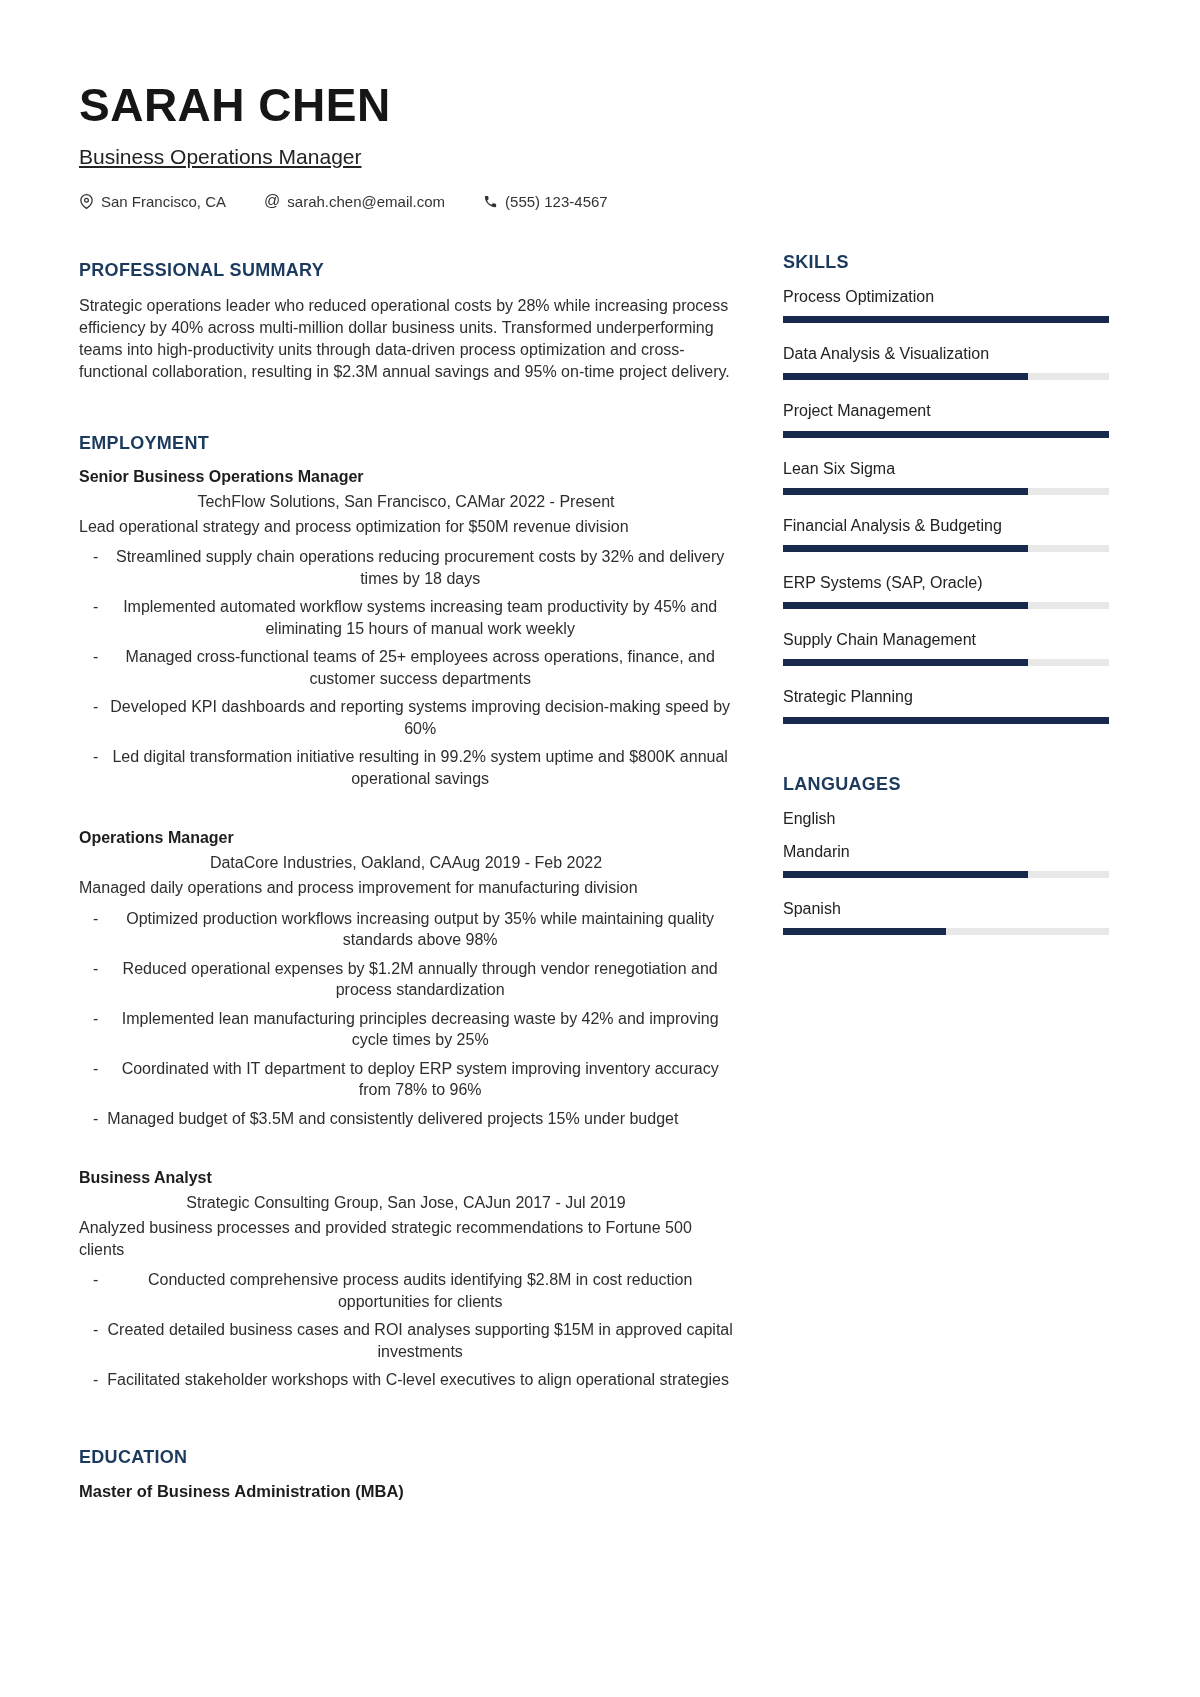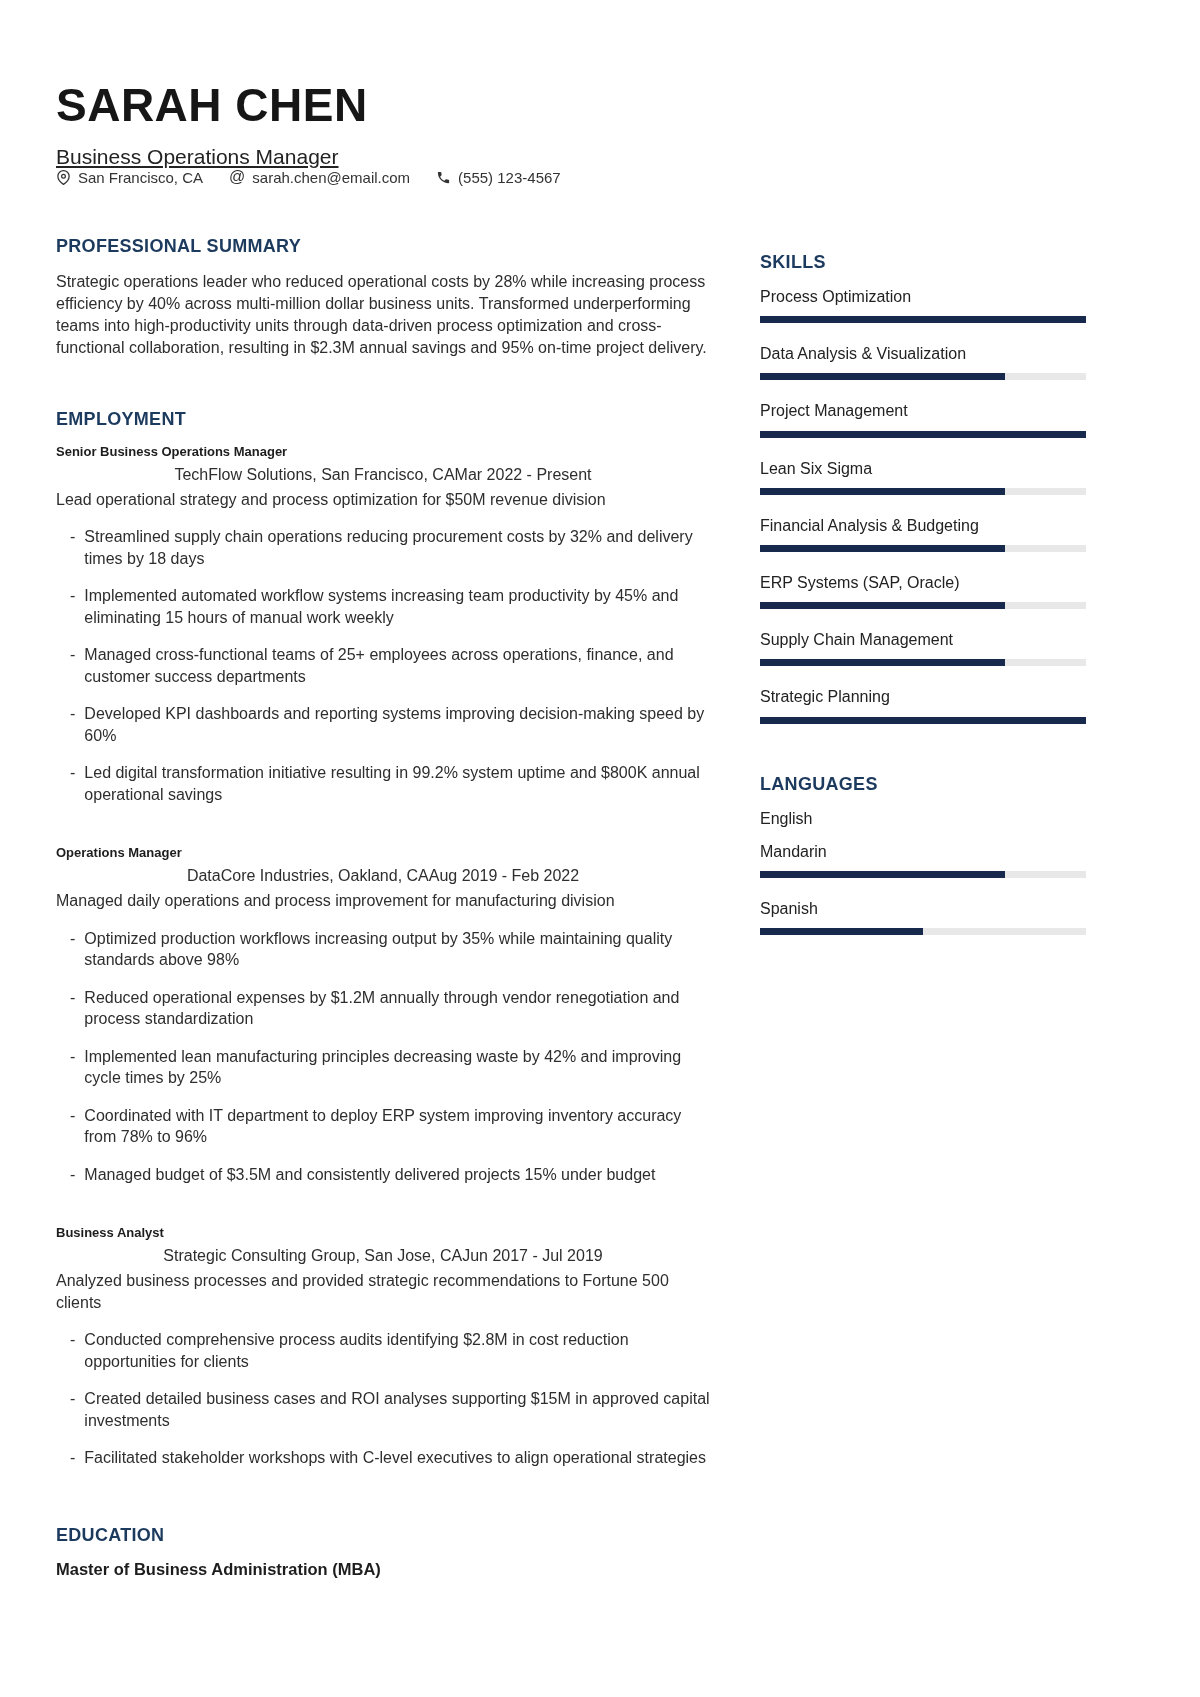--- a/index.html
+++ b/index.html
@@ -5,54 +5,54 @@
   html, body { margin: 0; padding: 0; background: #ffffff; }
   body {
     width: 1200px; height: 1697px; overflow: hidden;
     font-family: "Liberation Sans", sans-serif;
     color: #2e2e2e;
     -webkit-font-smoothing: antialiased;
   }
   .page {
     box-sizing: border-box;
     width: 1200px; height: 1250px;
-    padding: 80px 87px 0 56px;
+    padding: 80px 87px 0 79px;
     display: flex;
     gap: 50px;
   }
   .main { flex: 0 0 654px; width: 654px; }
   .sidebar { flex: 0 0 326px; width: 326px; padding-top: 172px; box-sizing: border-box; }
 
   
   .name {
     font-size: 46px; font-weight: 700; letter-spacing: 0.5px;
     color: #161616; line-height: 1.1; margin: 0;
   }
   .job-headline { font-size: 21px; color: #232323; margin-top: 13px; line-height: 1.2; text-decoration: underline; }
-  .contact-row { display: flex; align-items: center; gap: 26px; margin-top: 0; }
+  .contact-row { display: flex; align-items: center; gap: 38px; margin-top: 24px; }
   .contact-item { display: flex; align-items: center; gap: 7px; font-size: 15px; color: #333333; }
   .contact-item svg { display: block; }
   .at-glyph { font-size: 16px; color: #333333; line-height: 1; }
 
   
   .section { margin-top: 50px; }
   .section-heading {
     font-size: 18px; font-weight: 700; letter-spacing: 0.3px;
     color: #1c3a5e; margin: 0 0 14px 0;
   }
   .summary-text { font-size: 16px; line-height: 22px; color: #2e2e2e; margin: 0; }
 
   
   .job { margin-bottom: 40px; }
   .job:last-child { margin-bottom: 0; }
-  .job-title { font-size: 13px; font-weight: 700; color: #1d1d1d; margin: 0 0 7px 0; }
+  .job-title { font-size: 16px; font-weight: 700; color: #1d1d1d; margin: 0 0 7px 0; }
   .job-meta { display: flex; justify-content: center; font-size: 16px; color: #2e2e2e; margin-bottom: 5px; }
   .job-desc { font-size: 16px; line-height: 21.5px; color: #2e2e2e; margin: 0 0 9px 0; }
   .bullet-list { margin: 0; padding: 0; list-style: none; }
-  .bullet { display: flex; gap: 9px; margin: 16px 0 7px 14px; font-size: 16px; line-height: 21.5px; color: #2e2e2e; }
+  .bullet { display: flex; gap: 9px; margin: 0 0 7px 14px; font-size: 16px; line-height: 21.5px; color: #2e2e2e; text-align: center; }
   .bullet .dash::before { content: "-"; }
 
   
   .degree-title { font-size: 16.5px; font-weight: 700; color: #1d1d1d; margin: 0; }
 
   
   .meter-item { margin-bottom: 21px; }
   .meter-label { font-size: 16px; color: #222222; margin-bottom: 10px; line-height: 1.2; }
   .meter-track { width: 100%; height: 7px; background: #e8e8e8; }
   .meter-fill { height: 7px; background: #17294d; }

